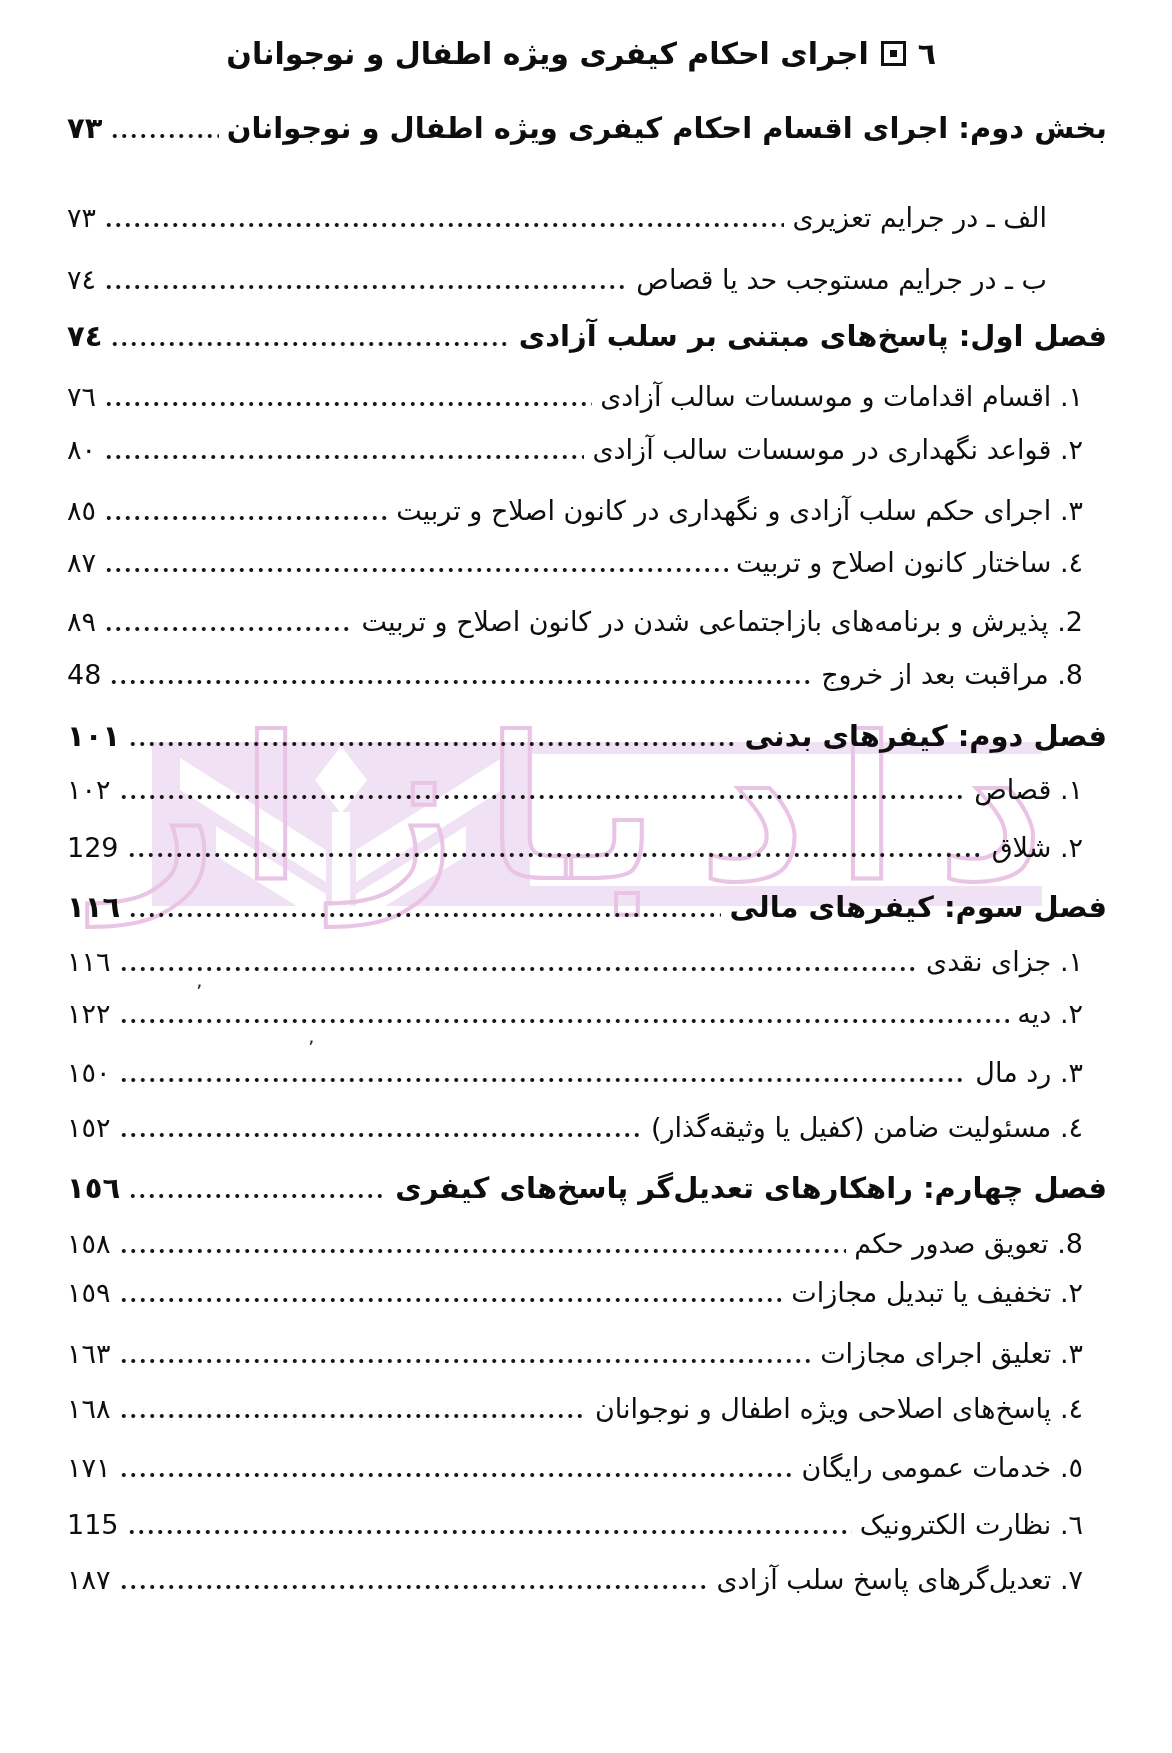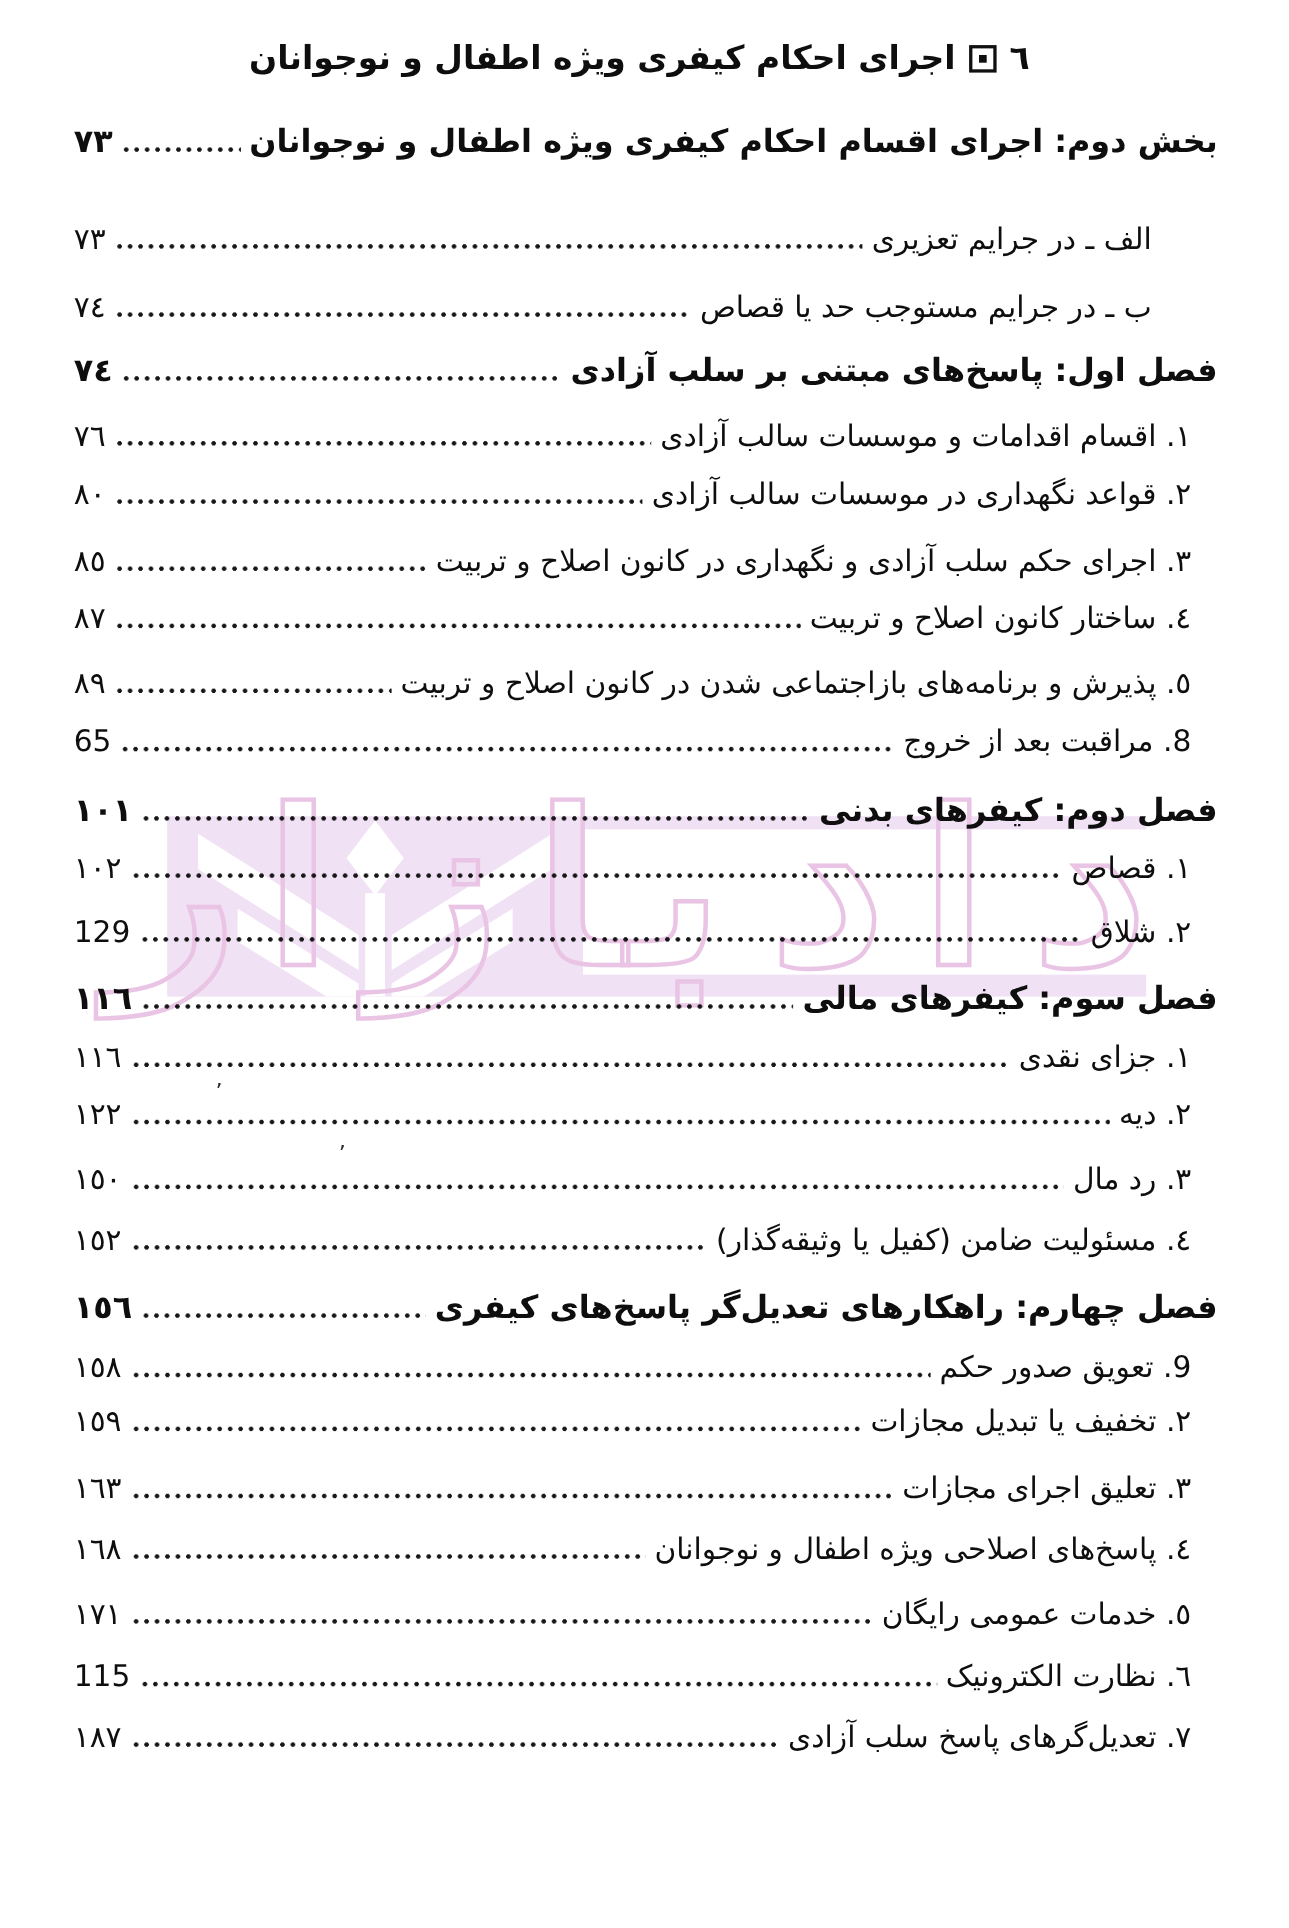--- a/index.html
+++ b/index.html
@@ -138,29 +138,29 @@
       <span class="toc-page">٨٥</span>
     </div>
 
     <div class="toc-row toc-row--item" style="top: 547px;">
       <span class="toc-label">٤. ساختار کانون اصلاح و تربیت</span>
       <span class="toc-leader"></span>
       <span class="toc-page">٨٧</span>
     </div>
 
     <div class="toc-row toc-row--item" style="top: 606px;">
-      <span class="toc-label">٥. پذیرش و برنامه‌های بازاجتماعی شدن در کانون اصلاح و تربیت</span>
+      <span class="toc-label">2. پذیرش و برنامه‌های بازاجتماعی شدن در کانون اصلاح و تربیت</span>
       <span class="toc-leader"></span>
       <span class="toc-page">٨٩</span>
     </div>
 
     <div class="toc-row toc-row--item" style="top: 659px;">
       <span class="toc-label">8. مراقبت بعد از خروج</span>
       <span class="toc-leader"></span>
-      <span class="toc-page">65</span>
+      <span class="toc-page">48</span>
     </div>
 
     <div class="toc-row toc-row--section" style="top: 719px;">
       <span class="toc-label">فصل دوم: کیفرهای بدنی</span>
       <span class="toc-leader"></span>
       <span class="toc-page">١٠١</span>
     </div>
 
     <div class="toc-row toc-row--item" style="top: 774px;">
       <span class="toc-label">١. قصاص</span>
@@ -204,21 +204,21 @@
       <span class="toc-page">١٥٢</span>
     </div>
 
     <div class="toc-row toc-row--section" style="top: 1171px;">
       <span class="toc-label">فصل چهارم: راهکارهای تعدیل‌گر پاسخ‌های کیفری</span>
       <span class="toc-leader"></span>
       <span class="toc-page">١٥٦</span>
     </div>
 
     <div class="toc-row toc-row--item" style="top: 1228px;">
-      <span class="toc-label">9. تعویق صدور حکم</span>
+      <span class="toc-label">8. تعویق صدور حکم</span>
       <span class="toc-leader"></span>
       <span class="toc-page">١٥٨</span>
     </div>
 
     <div class="toc-row toc-row--item" style="top: 1277px;">
       <span class="toc-label">٢. تخفیف یا تبدیل مجازات</span>
       <span class="toc-leader"></span>
       <span class="toc-page">١٥٩</span>
     </div>
 

